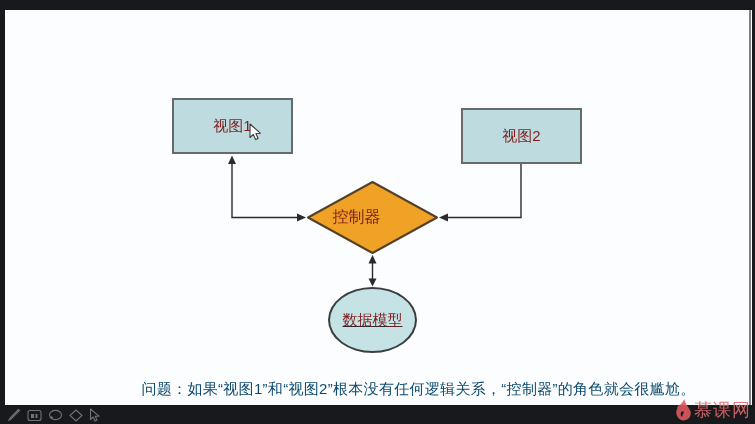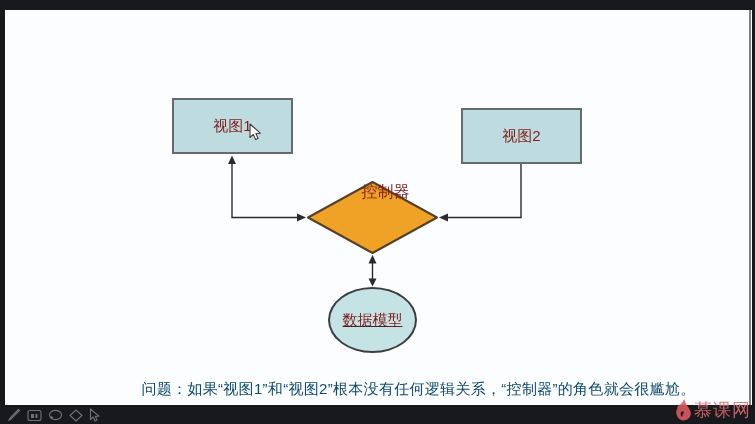--- a/index.html
+++ b/index.html
@@ -27,22 +27,22 @@
   .rect{
     width:121px;height:56px;background:#bedcdf;border:2px solid#66696d;
   }
   .rect.v1{left:172px;top:98px;}
   .rect.v2{left:461px;top:108px;}
   .ellipse{
     left:328px;top:287px;width:89px;height:66px;background:#c5e3e5;
     border:2px solid #3b3e40;border-radius:50%;text-decoration:underline;
   }
   .diamond-label{
-    position:absolute;left:321px;top:182px;width:129px;height:71px;
-    display:flex;align-items:flex-start;justify-content:center;
+    position:absolute;left:292px;top:182px;width:129px;height:71px;
+    display:flex;align-items:center;justify-content:center;
     font-size:16px;color:#2a241c;font-weight:500;
   }
   .connectors{position:absolute;left:0;top:0;width:755px;height:424px;pointer-events:none;}
   .note{
     position:absolute;left:0;top:380px;width:755px;text-align:center;
     font-size:15px;color:#0c4a6e;letter-spacing:0.3px;white-space:nowrap;padding-left:41px;
   }
   .cursor{position:absolute;left:249px;top:123px;width:13px;height:18px;}
   .toolbar{
     position:absolute;left:7px;top:407px;height:16px;

